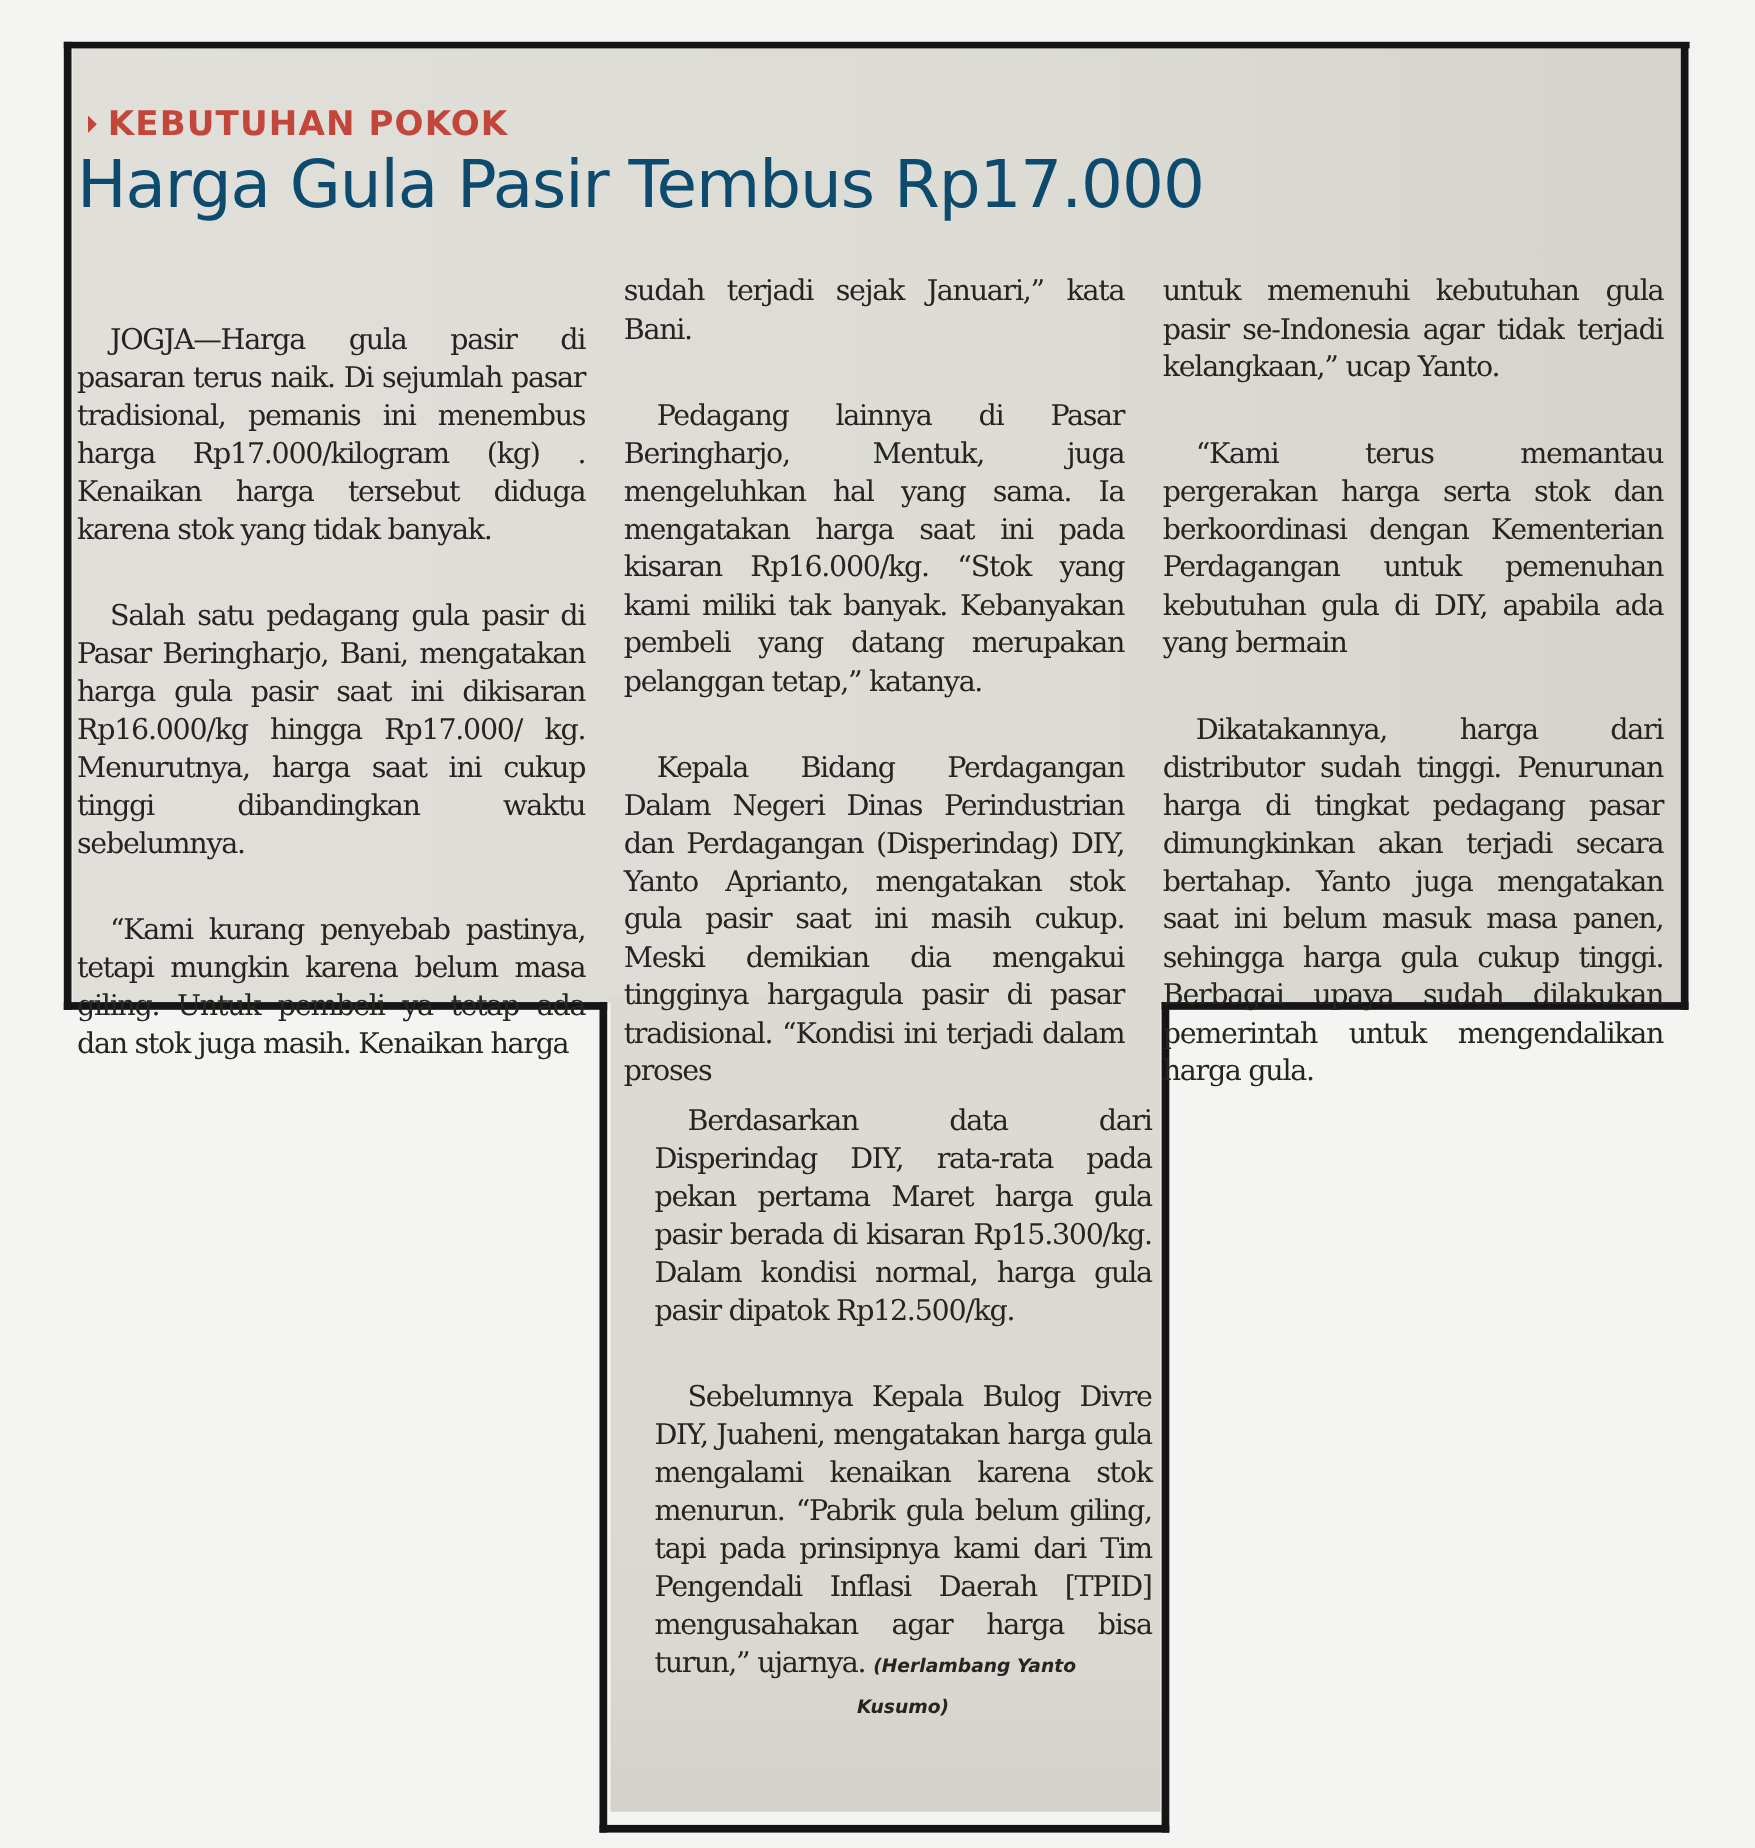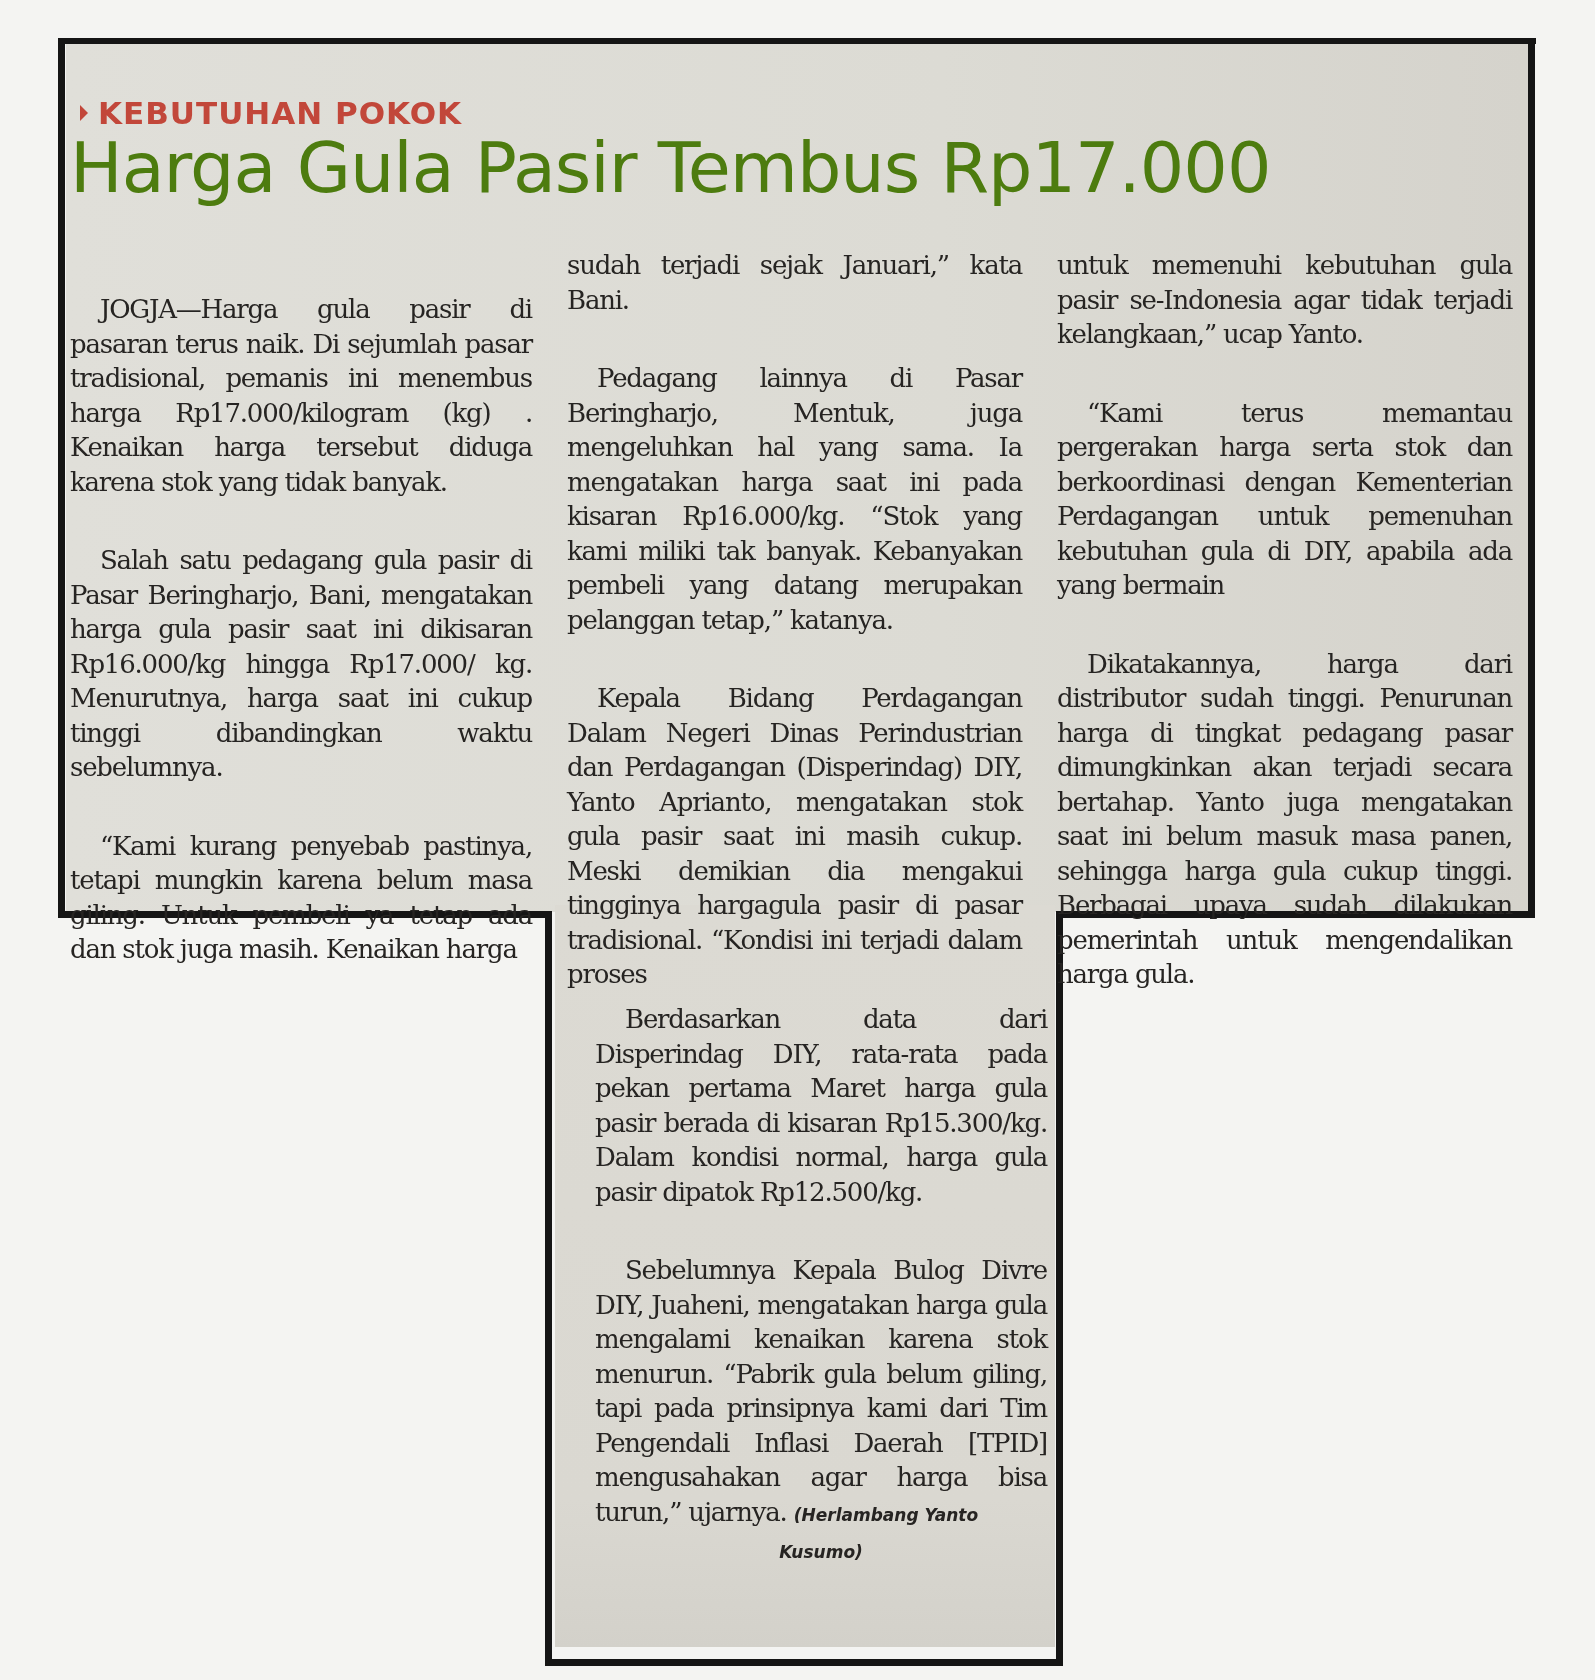--- a/index.html
+++ b/index.html
@@ -18,21 +18,21 @@
     position: absolute; left: 80px; top: 70px;
     font-family: "DejaVu Sans", sans-serif; font-weight: bold;
     font-size: 31px; letter-spacing: 1px; color: #c2473a;
     display: flex; align-items: center; gap: 10px; margin-top: 25px;
   }
   .kicker-arrow { width: 0; height: 0; border-top: 8px solid transparent;
     border-bottom: 8px solid transparent; border-left: 8px solid #c2473a; }
   .headline {
     position: absolute; left: 70px; top: 118px; margin: 0;
     font-family: "DejaVu Sans", sans-serif; font-weight: normal;
-    font-size: 70px; line-height: 100px; color: #4d7c0f; letter-spacing: -1px;
+    font-size: 60px; line-height: 100px; color: #0c4a6e; letter-spacing: -1px;
     white-space: nowrap;
   }
   .col {
     position: absolute; color: #262422;
     font-family: "DejaVu Serif", serif; font-size: 26px; line-height: 34.5px;
     text-align: justify; letter-spacing: -1.2px;
   }
   .col p { margin: 0; text-indent: 0; }
   .col p.indent { text-indent: 30px; margin-top: 44px; }
   .col1 { left: 70px; top: 248px; width: 462px; }

